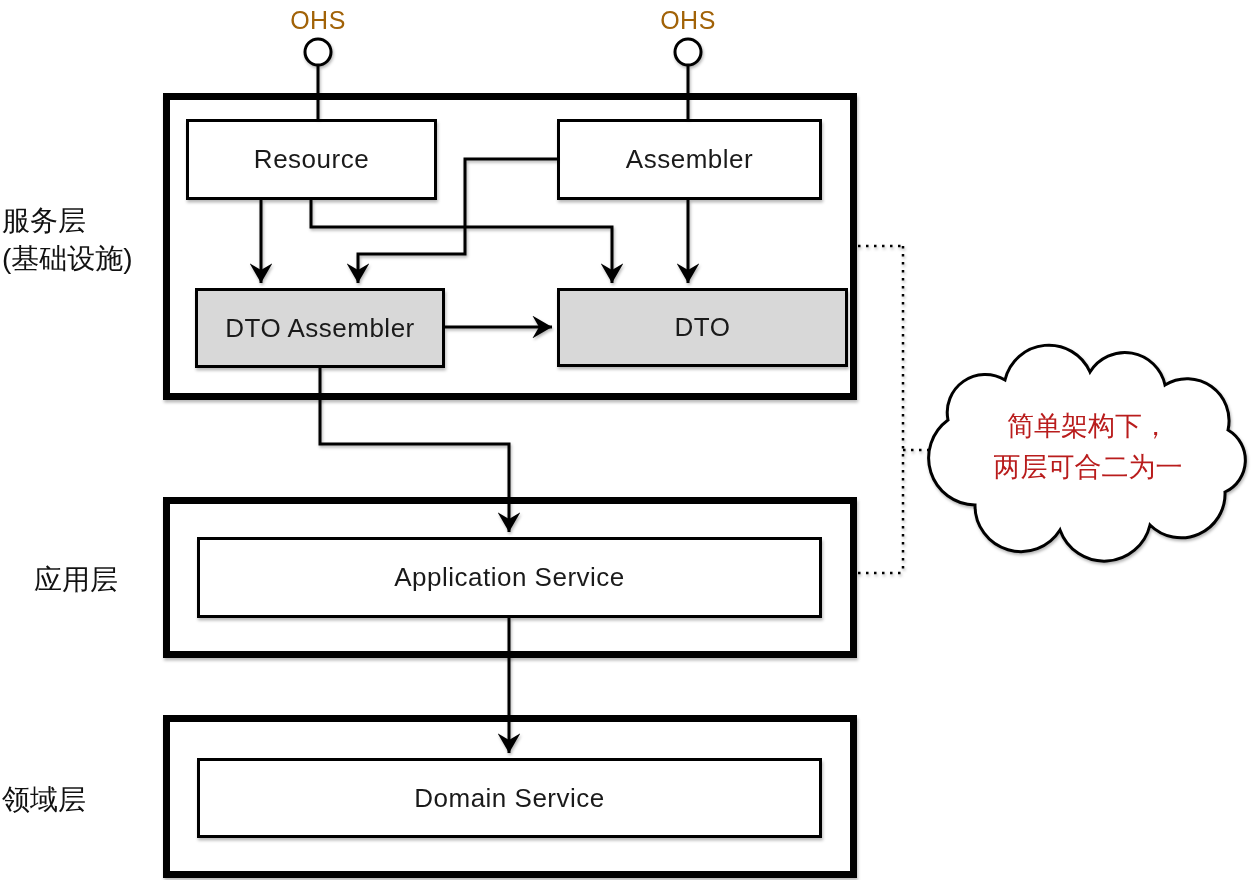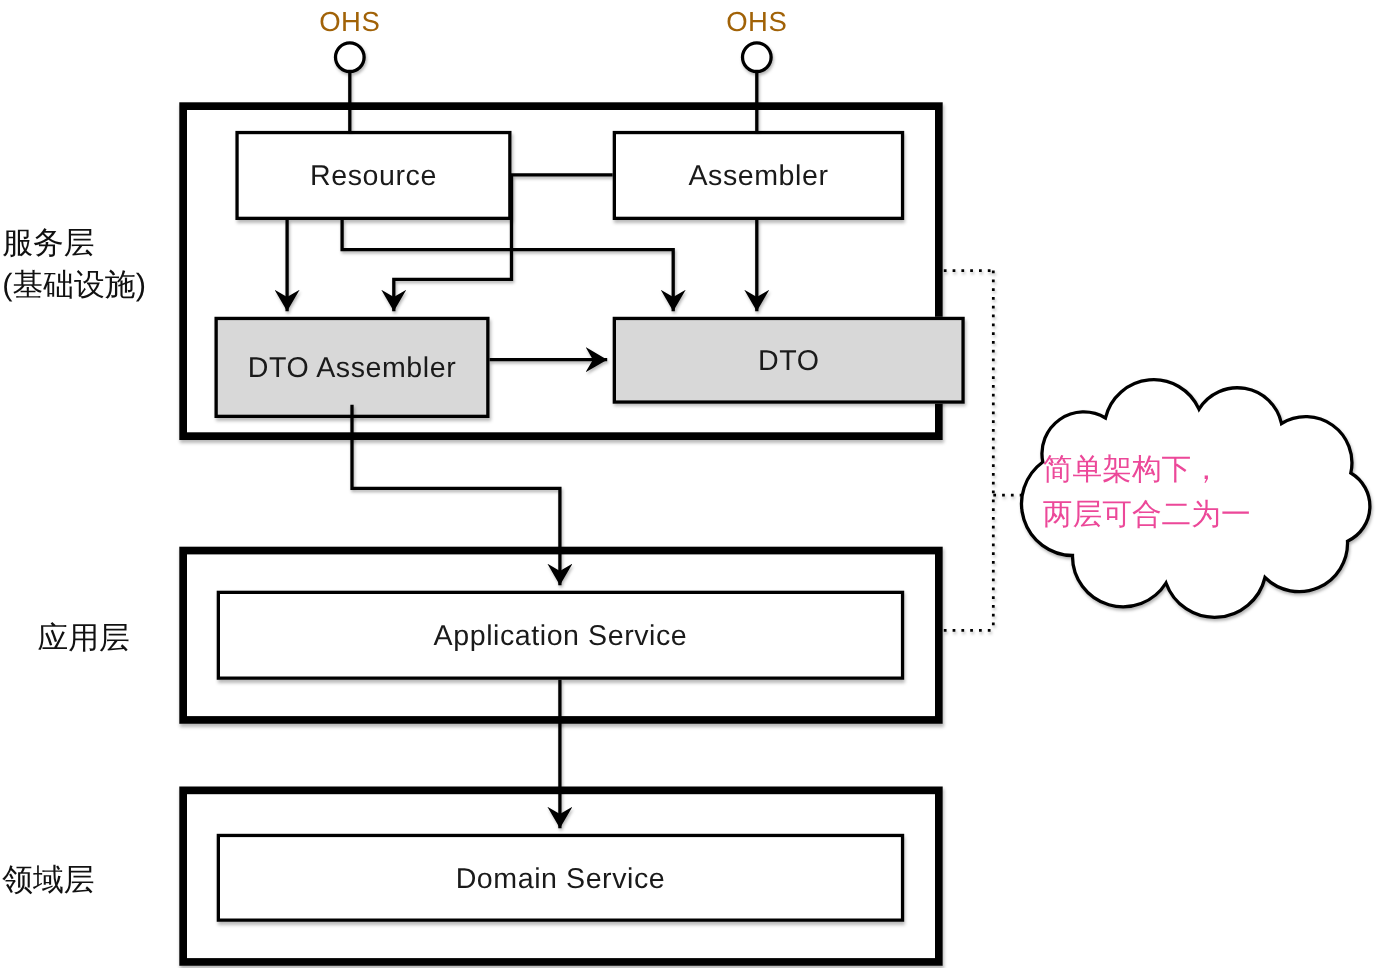--- a/index.html
+++ b/index.html
@@ -57,24 +57,24 @@
     font-size: 28px;
     line-height: 38px;
     color: #111;
     white-space: pre-line;
   }
   .cloud-text {
     position: absolute;
     left: 948px;
     top: 406px;
     width: 280px;
-    text-align: left;
+    text-align: center;
     font-size: 27px;
     line-height: 41px;
-    color: #ec4899;
+    color: #b91c1c;
     z-index: 3;
   }
   
   svg.connectors {
     position: absolute;
     left: 0; top: 0;
     z-index: 2;
     pointer-events: none;
     filter: drop-shadow(1px 2px 1.5px rgba(0,0,0,0.30));
   }
@@ -85,30 +85,30 @@
 </style>
 </head>
 <body>
 
 <div class="stage">
 
   <div class="layer-box" style="left:163px; top:93px;  width:694px; height:307px;"></div>
   <div class="layer-box" style="left:163px; top:497px; width:694px; height:161px;"></div>
   <div class="layer-box" style="left:163px; top:715px; width:694px; height:163px;"></div>
 
-  <div class="box" style="left:186px; top:119px; width:251px; height:81px;margin-left:28px;">
+  <div class="box" style="left:186px; top:119px; width:251px; height:81px;">
     <span class="box-label">Resource</span>
   </div>
   <div class="box" style="left:557px; top:119px; width:265px; height:81px;">
     <span class="box-label">Assembler</span>
   </div>
-  <div class="box gray" style="left:195px; top:288px; width:250px; height:92px;">
+  <div class="box gray" style="left:195px; top:288px; width:250px; height:80px;">
     <span class="box-label">DTO Assembler</span>
   </div>
-  <div class="box gray" style="left:557px; top:288px; width:320px; height:79px;">
+  <div class="box gray" style="left:557px; top:288px; width:291px; height:79px;">
     <span class="box-label">DTO</span>
   </div>
   <div class="box" style="left:197px; top:537px; width:625px; height:81px;">
     <span class="box-label">Application Service</span>
   </div>
   <div class="box" style="left:197px; top:758px; width:625px; height:80px;">
     <span class="box-label">Domain Service</span>
   </div>
 
   <div class="ohs-label" style="left:273px; top:6px;">OHS</div>

